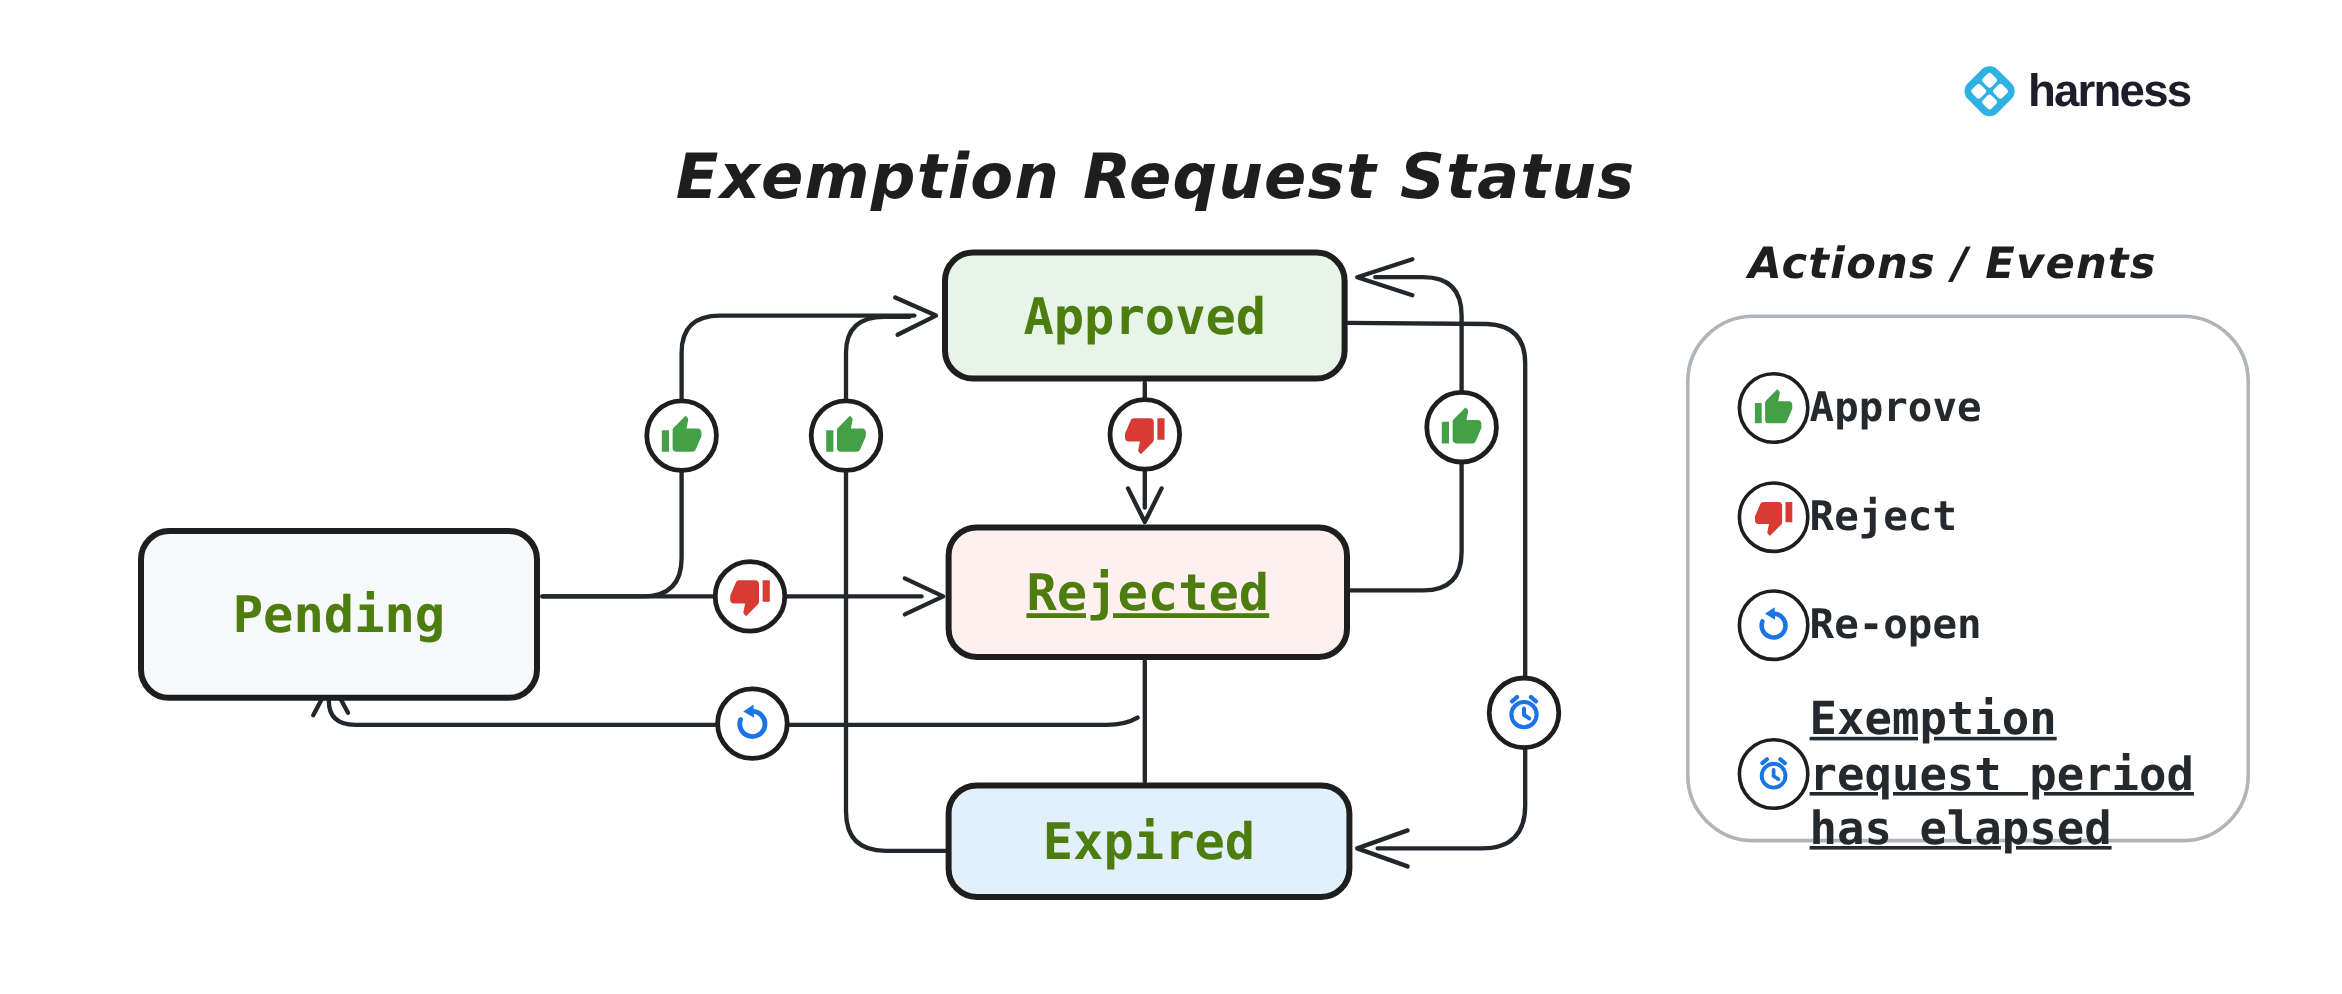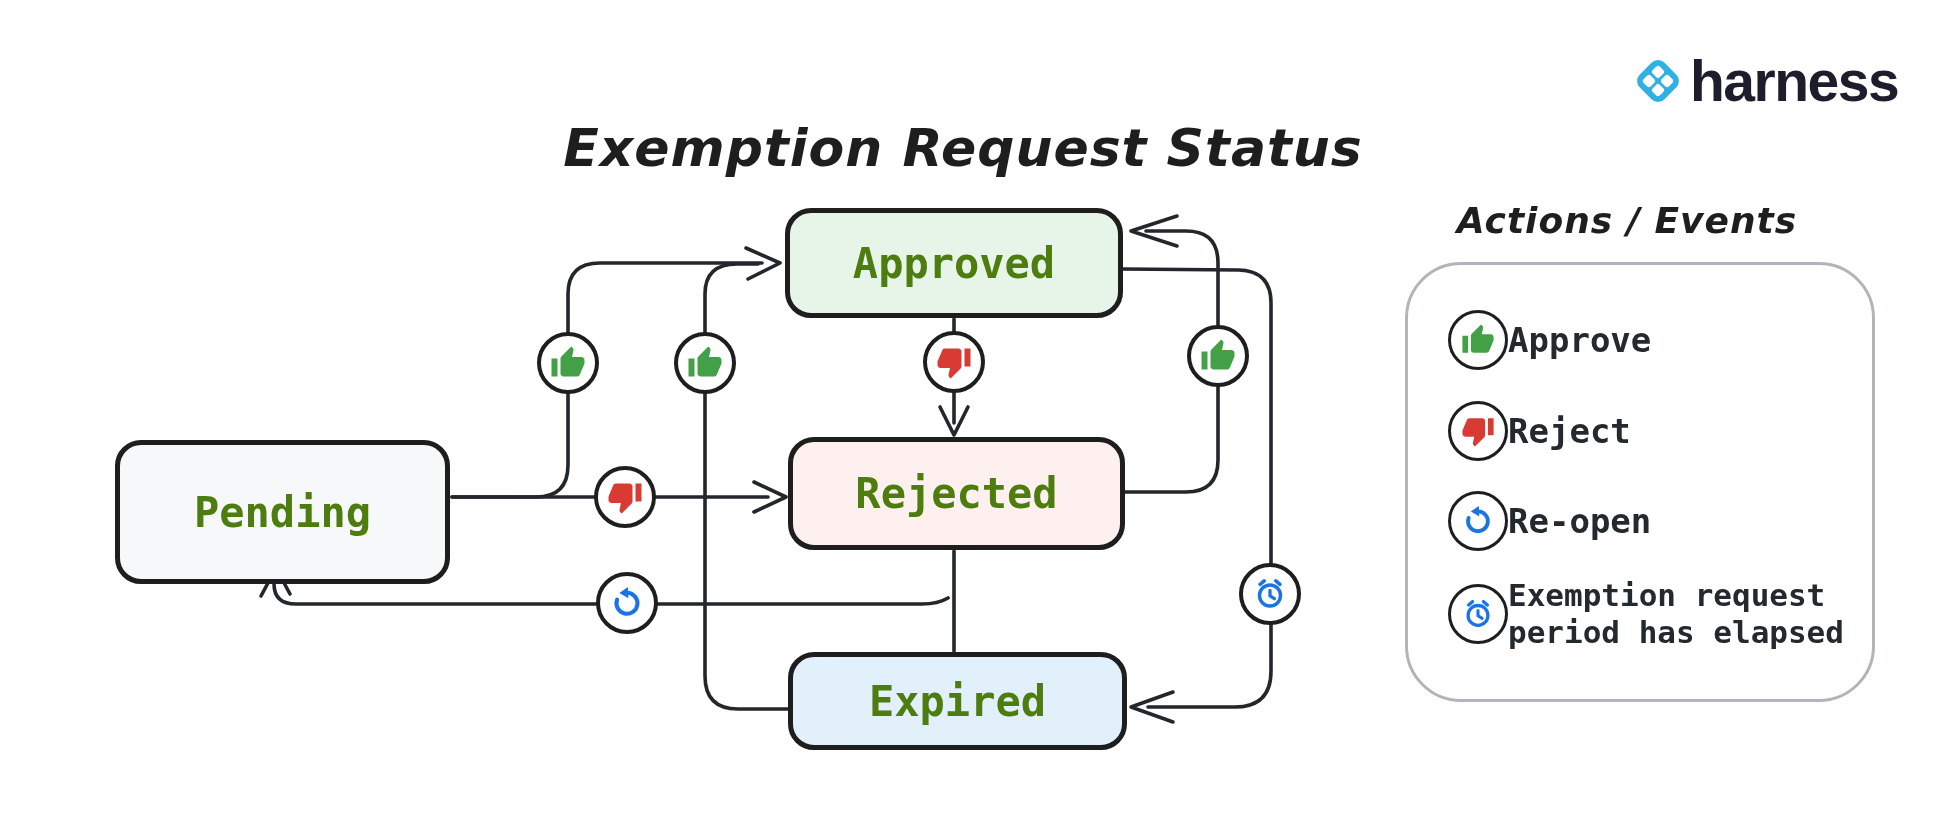--- a/index.html
+++ b/index.html
@@ -10,41 +10,41 @@
   .abs{position:absolute;}
 
   
   .diagram-title{left:563px;top:118px;width:800px;text-align:center;font-size:52px;letter-spacing:1px;}
 
   
   .node{position:absolute;border:5px solid #1e1e1e;border-radius:26px;display:flex;
         align-items:center;justify-content:center;font-size:42px;font-weight:700;color:#4d7c0f;box-sizing:border-box;}
   .node-pending {left:115px;top:440px;width:335px;height:144px;background:#f6f8fa;}
   .node-approved{left:785px;top:208px;width:338px;height:110px;background:#e6f5e8;}
-  .node-rejected{left:788px;top:437px;width:337px;height:113px;background:#fdf0ee;}
+  .node-rejected{left:788px;top:437px;width:337px;height:113px;background:#fdf0ee;text-decoration:underline;}
   .node-expired {left:788px;top:652px;width:339px;height:98px;background:#e1f0fb;}
 
   
   .badge{position:absolute;width:62px;height:62px;border:4px solid #1e1e1e;border-radius:50%;
          background:#ffffff;display:flex;align-items:center;justify-content:center;box-sizing:border-box;}
   .badge svg{width:36px;height:36px;}
 
   
   .legend-title{left:1427px;top:200px;width:400px;text-align:center;font-size:36px;letter-spacing:1px;}
   .legend-box{left:1405px;top:262px;width:470px;height:440px;border:3px solid #b1b5ba;border-radius:56px;box-sizing:border-box;}
   .legend-row{position:absolute;left:40px;display:flex;align-items:center;}
   .legend-icon{width:60px;height:60px;border:3.5px solid #1e1e1e;border-radius:50%;background:#fff;
                display:flex;align-items:center;justify-content:center;box-sizing:border-box;flex:0 0 auto;}
   .legend-icon svg{width:34px;height:34px;}
   .legend-label{font-size:34px;font-weight:700;color:#24292e;white-space:nowrap;}
-  .legend-label.small{font-size:31px;white-space:normal;width:340px;line-height:1.2;}
+  .legend-label.small{font-size:38px;white-space:normal;width:340px;line-height:1.2;text-decoration:underline;}
 
   
   .brand{left:1630px;top:48px;display:flex;align-items:center;gap:4px;}
-  .brand-name{font-size:57px;font-weight:700;letter-spacing:-1.5px;color:#1d1d2b;}
+  .brand-name{font-size:38px;font-weight:700;letter-spacing:-1.5px;color:#1d1d2b;}
 
   svg.edges{position:absolute;left:0;top:0;}
   svg.edges path{fill:none;stroke:#23272b;stroke-width:3.6;stroke-linecap:round;stroke-linejoin:round;}
 </style>
 </head>
 <body>
 
 <div class="canvas">
 
   <svg class="edges" width="1952" height="828" viewBox="0 0 1952 828">

